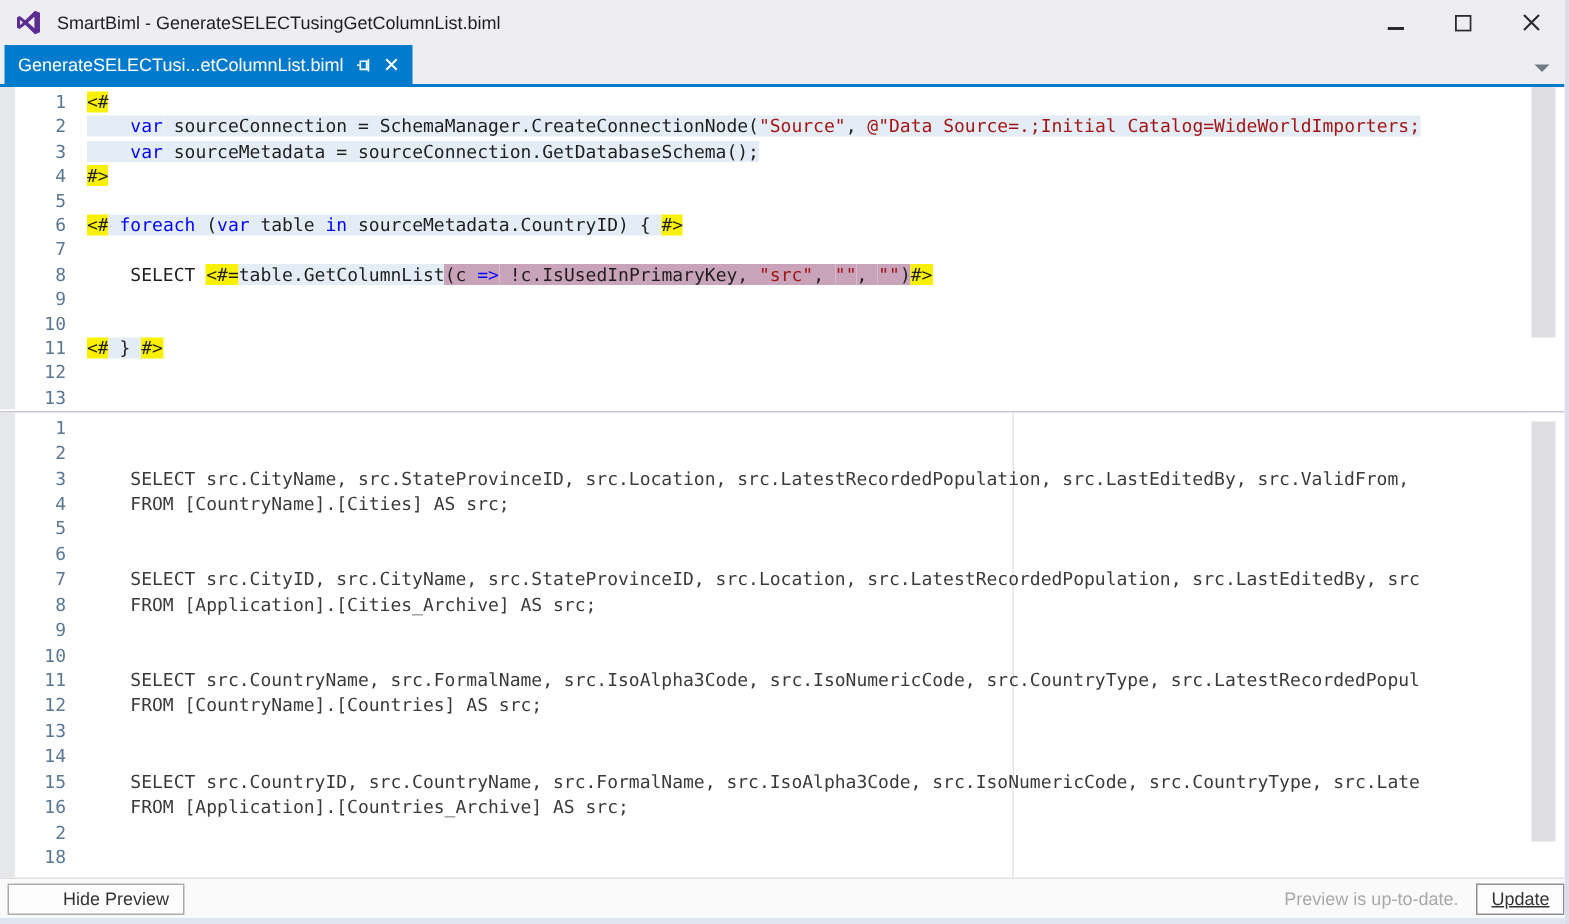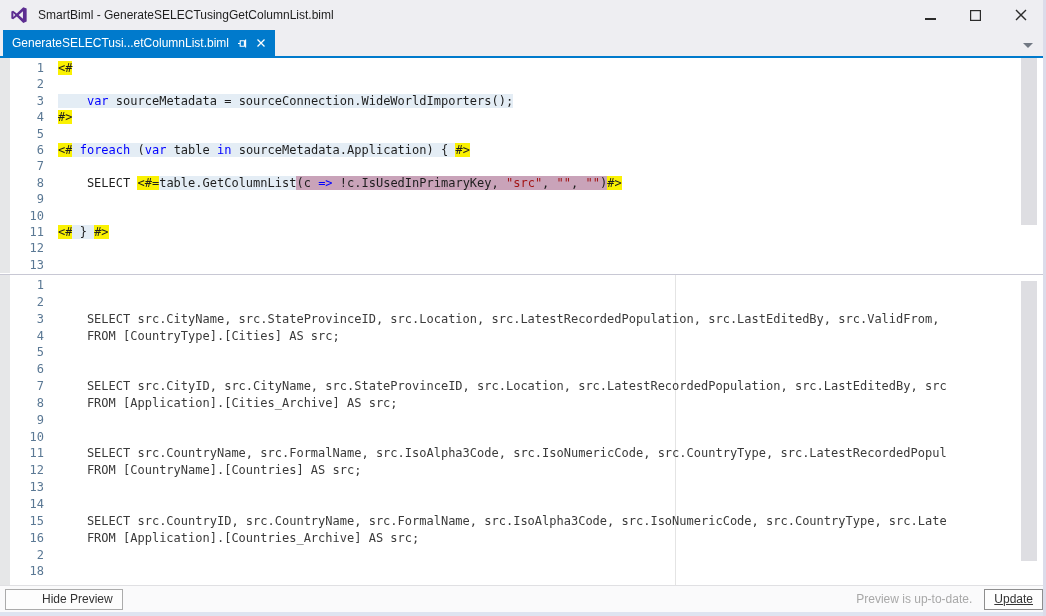--- a/index.html
+++ b/index.html
@@ -108,46 +108,46 @@
             <path d="M1 1 11 11 M11 1 1 11" stroke="#2b2b2b" stroke-width="1.4" fill="none"></path>
           </svg>
       </div>
     </div>
   </div>
 
   <div id="pane-top" class="pane">
     <div class="margin-strip"></div>
     <div class="lines" id="top-lines">
         <div class="row"><div class="ln">1</div><div class="code"><span class="bg-y">&lt;#</span></div></div>
-        <div class="row"><div class="ln">2</div></div>
-        <div class="row"><div class="ln">3</div><div class="code"><span class="bg-c">    </span><span class="bg-c fg-k">var</span><span class="bg-c"> sourceMetadata = sourceConnection.WideWorldImporters();</span></div></div>
+        <div class="row"><div class="ln">2</div><div class="code"><span class="bg-c">    </span><span class="bg-c fg-k">var</span><span class="bg-c"> sourceConnection = SchemaManager.CreateConnectionNode(</span><span class="bg-c fg-s">"Source"</span><span class="bg-c">, </span><span class="bg-c fg-s">@"Data Source=.;Initial Catalog=WideWorldImporters;</span></div></div>
+        <div class="row"><div class="ln">3</div><div class="code"><span class="bg-c">    </span><span class="bg-c fg-k">var</span><span class="bg-c"> sourceMetadata = sourceConnection.GetDatabaseSchema();</span></div></div>
         <div class="row"><div class="ln">4</div><div class="code"><span class="bg-y">#&gt;</span></div></div>
         <div class="row"><div class="ln">5</div><div class="code"></div></div>
-        <div class="row"><div class="ln">6</div><div class="code"><span class="bg-y">&lt;#</span><span class="bg-c"> </span><span class="bg-c fg-k">foreach</span><span class="bg-c"> (</span><span class="bg-c fg-k">var</span><span class="bg-c"> table </span><span class="bg-c fg-k">in</span><span class="bg-c"> sourceMetadata.Application) { </span><span class="bg-y">#&gt;</span></div></div>
+        <div class="row"><div class="ln">6</div><div class="code"><span class="bg-y">&lt;#</span><span class="bg-c"> </span><span class="bg-c fg-k">foreach</span><span class="bg-c"> (</span><span class="bg-c fg-k">var</span><span class="bg-c"> table </span><span class="bg-c fg-k">in</span><span class="bg-c"> sourceMetadata.CountryID) { </span><span class="bg-y">#&gt;</span></div></div>
         <div class="row"><div class="ln">7</div><div class="code"></div></div>
         <div class="row"><div class="ln">8</div><div class="code"><span>    SELECT </span><span class="bg-y">&lt;#=</span><span class="bg-c">table.GetColumnList</span><span class="bg-p">(c </span><span class="bg-p fg-k">=&gt;</span><span class="bg-p"> !c.IsUsedInPrimaryKey, </span><span class="bg-p fg-s">"src"</span><span class="bg-p">, </span><span class="bg-p fg-s">""</span><span class="bg-p">, </span><span class="bg-p fg-s">""</span><span class="bg-p">)</span><span class="bg-y">#&gt;</span></div></div>
         <div class="row"><div class="ln">9</div></div>
         <div class="row"><div class="ln">10</div><div class="code"></div></div>
         <div class="row"><div class="ln">11</div><div class="code"><span class="bg-y">&lt;#</span><span class="bg-c"> } </span><span class="bg-y">#&gt;</span></div></div>
         <div class="row"><div class="ln">12</div><div class="code"></div></div>
         <div class="row"><div class="ln">13</div><div class="code"></div></div>
       </div>
     <div class="vscroll">
       <div class="vthumb" id="thumb-top"></div>
     </div>
   </div>
 
   <div id="pane-bottom" class="pane">
     <div class="margin-strip"></div>
     <div id="col-guide"></div>
     <div class="lines" id="bottom-lines">
         <div class="row"><div class="ln">1</div><div class="code"></div></div>
         <div class="row"><div class="ln">2</div><div class="code"></div></div>
         <div class="row"><div class="ln">3</div><div class="code"><span>    SELECT src.CityName, src.StateProvinceID, src.Location, src.LatestRecordedPopulation, src.LastEditedBy, src.ValidFrom,</span></div></div>
-        <div class="row"><div class="ln">4</div><div class="code"><span>    FROM [CountryType].[Cities] AS src;</span></div></div>
+        <div class="row"><div class="ln">4</div><div class="code"><span>    FROM [CountryName].[Cities] AS src;</span></div></div>
         <div class="row"><div class="ln">5</div><div class="code"></div></div>
         <div class="row"><div class="ln">6</div><div class="code"></div></div>
         <div class="row"><div class="ln">7</div><div class="code"><span>    SELECT src.CityID, src.CityName, src.StateProvinceID, src.Location, src.LatestRecordedPopulation, src.LastEditedBy, src</span></div></div>
         <div class="row"><div class="ln">8</div><div class="code"><span>    FROM [Application].[Cities_Archive] AS src;</span></div></div>
         <div class="row"><div class="ln">9</div><div class="code"></div></div>
         <div class="row"><div class="ln">10</div><div class="code"></div></div>
         <div class="row"><div class="ln">11</div><div class="code"><span>    SELECT src.CountryName, src.FormalName, src.IsoAlpha3Code, src.IsoNumericCode, src.CountryType, src.LatestRecordedPopul</span></div></div>
         <div class="row"><div class="ln">12</div><div class="code"><span>    FROM [CountryName].[Countries] AS src;</span></div></div>
         <div class="row"><div class="ln">13</div><div class="code"></div></div>
         <div class="row"><div class="ln">14</div><div class="code"></div></div>

